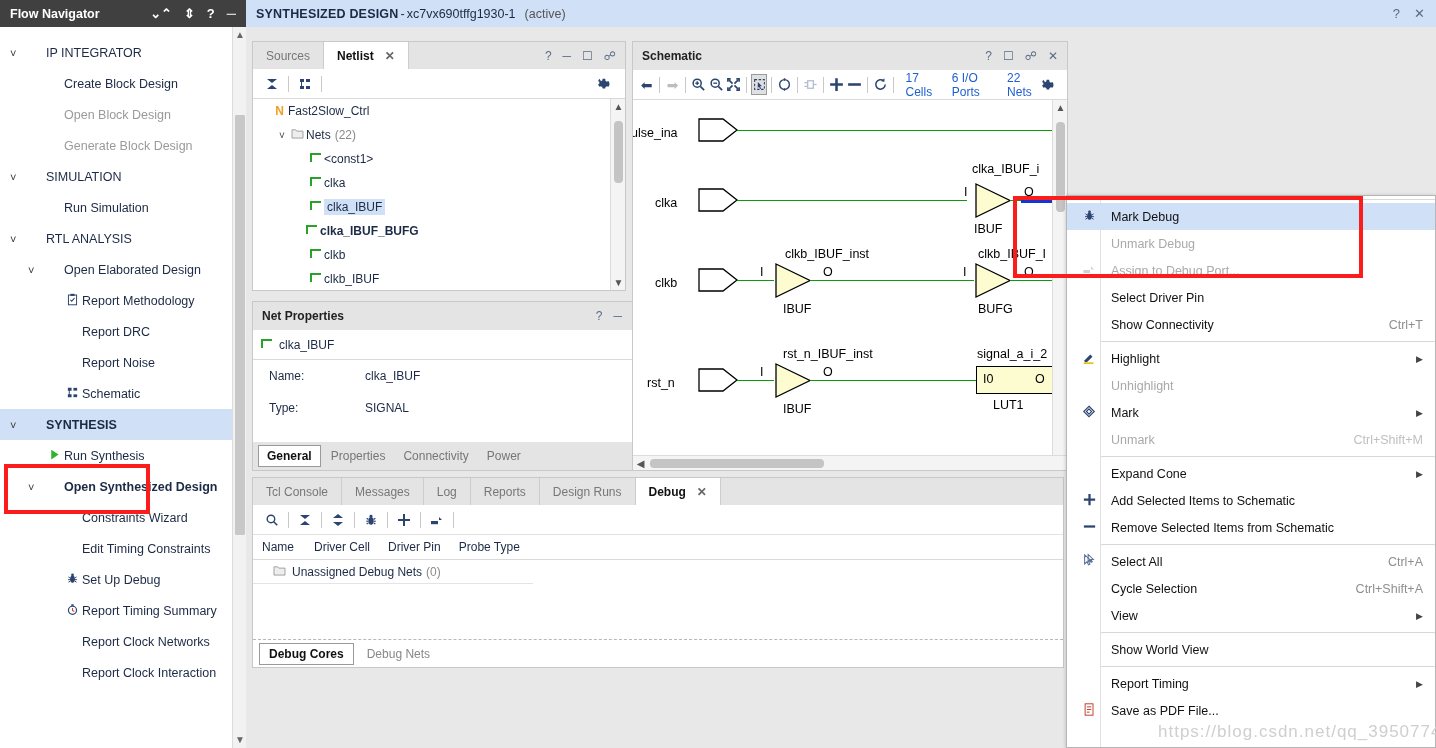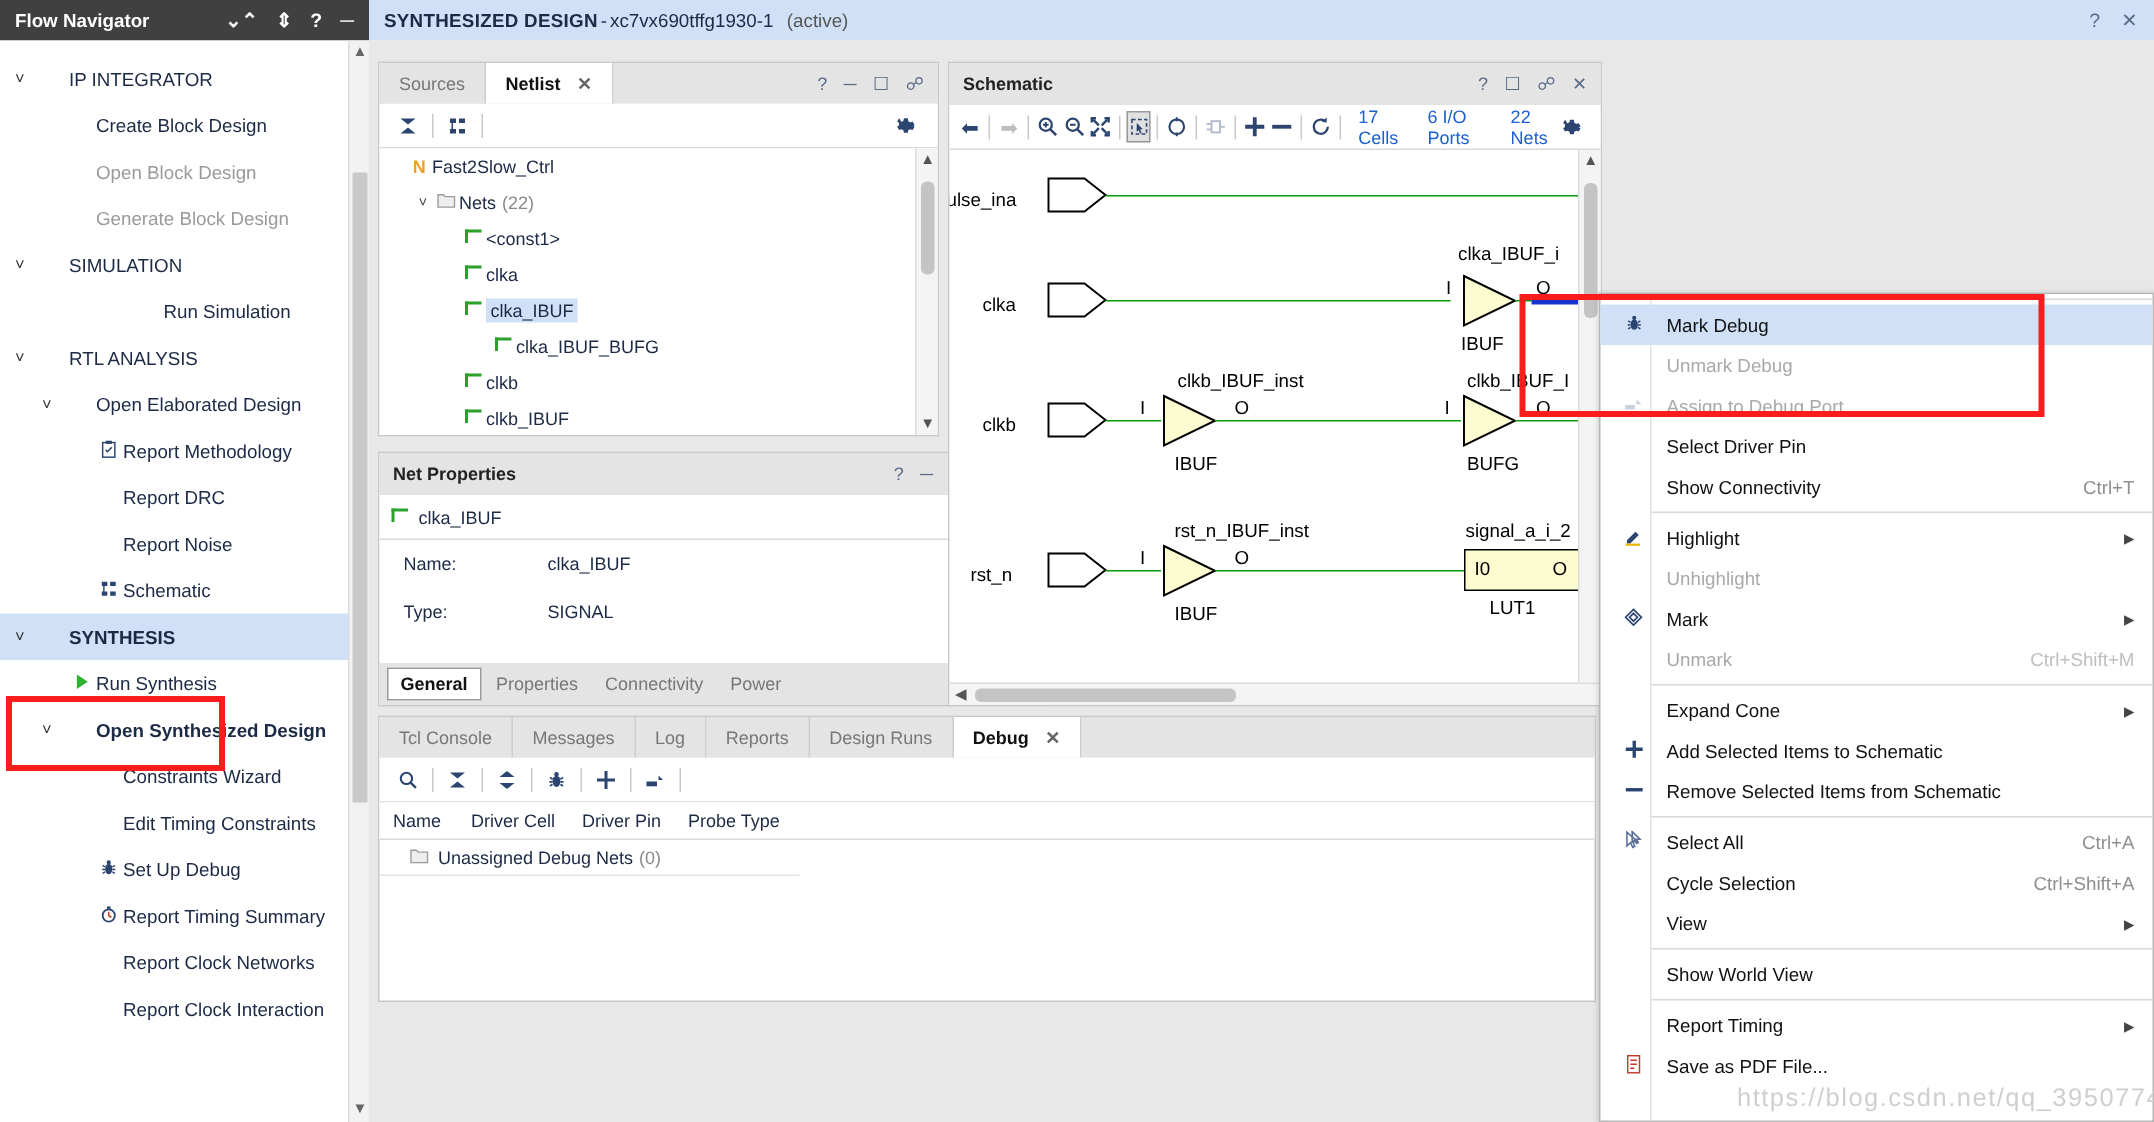--- a/index.html
+++ b/index.html
@@ -185,21 +185,21 @@
           <div class="fn-row" style="padding-left: 28px;">
             <span class="chev"></span>
             <span class="ico"></span>
             <span class="lbl dim">Generate Block Design</span>
           </div>
           <div class="fn-row" style="padding-left: 10px;">
             <span class="chev">˅</span>
             <span class="ico"></span>
             <span class="lbl">SIMULATION</span>
           </div>
-          <div class="fn-row" style="padding-left: 28px; margin-left: 45px;">
+          <div class="fn-row" style="padding-left: 28px;">
             <span class="chev"></span>
             <span class="ico"></span>
             <span class="lbl">Run Simulation</span>
           </div>
           <div class="fn-row" style="padding-left: 10px;">
             <span class="chev">˅</span>
             <span class="ico"></span>
             <span class="lbl">RTL ANALYSIS</span>
           </div>
           <div class="fn-row" style="padding-left: 28px;">
@@ -387,21 +387,21 @@
               <div class="trow" style="padding-left: 40px;">
                 <span class="chev"></span>
                 <span class="nico"><span class="netico"></span></span>
                 <span class="lbl">clka</span>
               </div>
               <div class="trow" style="padding-left: 40px;">
                 <span class="chev"></span>
                 <span class="nico"><span class="netico"></span></span>
                 <span class="lbl sel">clka_IBUF</span>
               </div>
-              <div class="trow" style="padding-left: 60px;">
+              <div class="trow" style="padding-left: 36px; font-weight: bold;">
                 <span class="chev"></span>
                 <span class="nico"><span class="netico"></span></span>
                 <span class="lbl">clka_IBUF_BUFG</span>
               </div>
               <div class="trow" style="padding-left: 40px;">
                 <span class="chev"></span>
                 <span class="nico"><span class="netico"></span></span>
                 <span class="lbl">clkb</span>
               </div>
               <div class="trow" style="padding-left: 40px;">
@@ -552,20 +552,24 @@
             <div class="dbg-col" style="min-width: 80px;">Probe Type</div>
           </div>
         <div id="dbg-rows">
             <div class="dbg-row" style="width: 280px;">
               <span style="margin-right: 6px;"><svg width="13" height="11" viewBox="0 0 14 12">
                   <path d="M1 2h4l1.2 1.4H13V11H1z" fill="#eeeeee" stroke="#9a9a9a" stroke-width="1"></path>
                 </svg></span>
               <span>Unassigned Debug Nets</span>
               <span class="cnt">(0)</span>
             </div>
+          </div>
+        <div class="dbg-bottom-tabs" id="dbg-bottom-tabs">
+            <span class="dbt active">Debug Cores</span>
+            <span class="dbt">Debug Nets</span>
           </div>
       </div>
 
       <div class="panel" style="left:386px; top:14px; width:436px; height:430px;">
         <div class="panel-title">
           <span>Schematic</span>
           <span class="ctl">
             <span>?</span>
             <span>☐</span>
             <span>☍</span>

